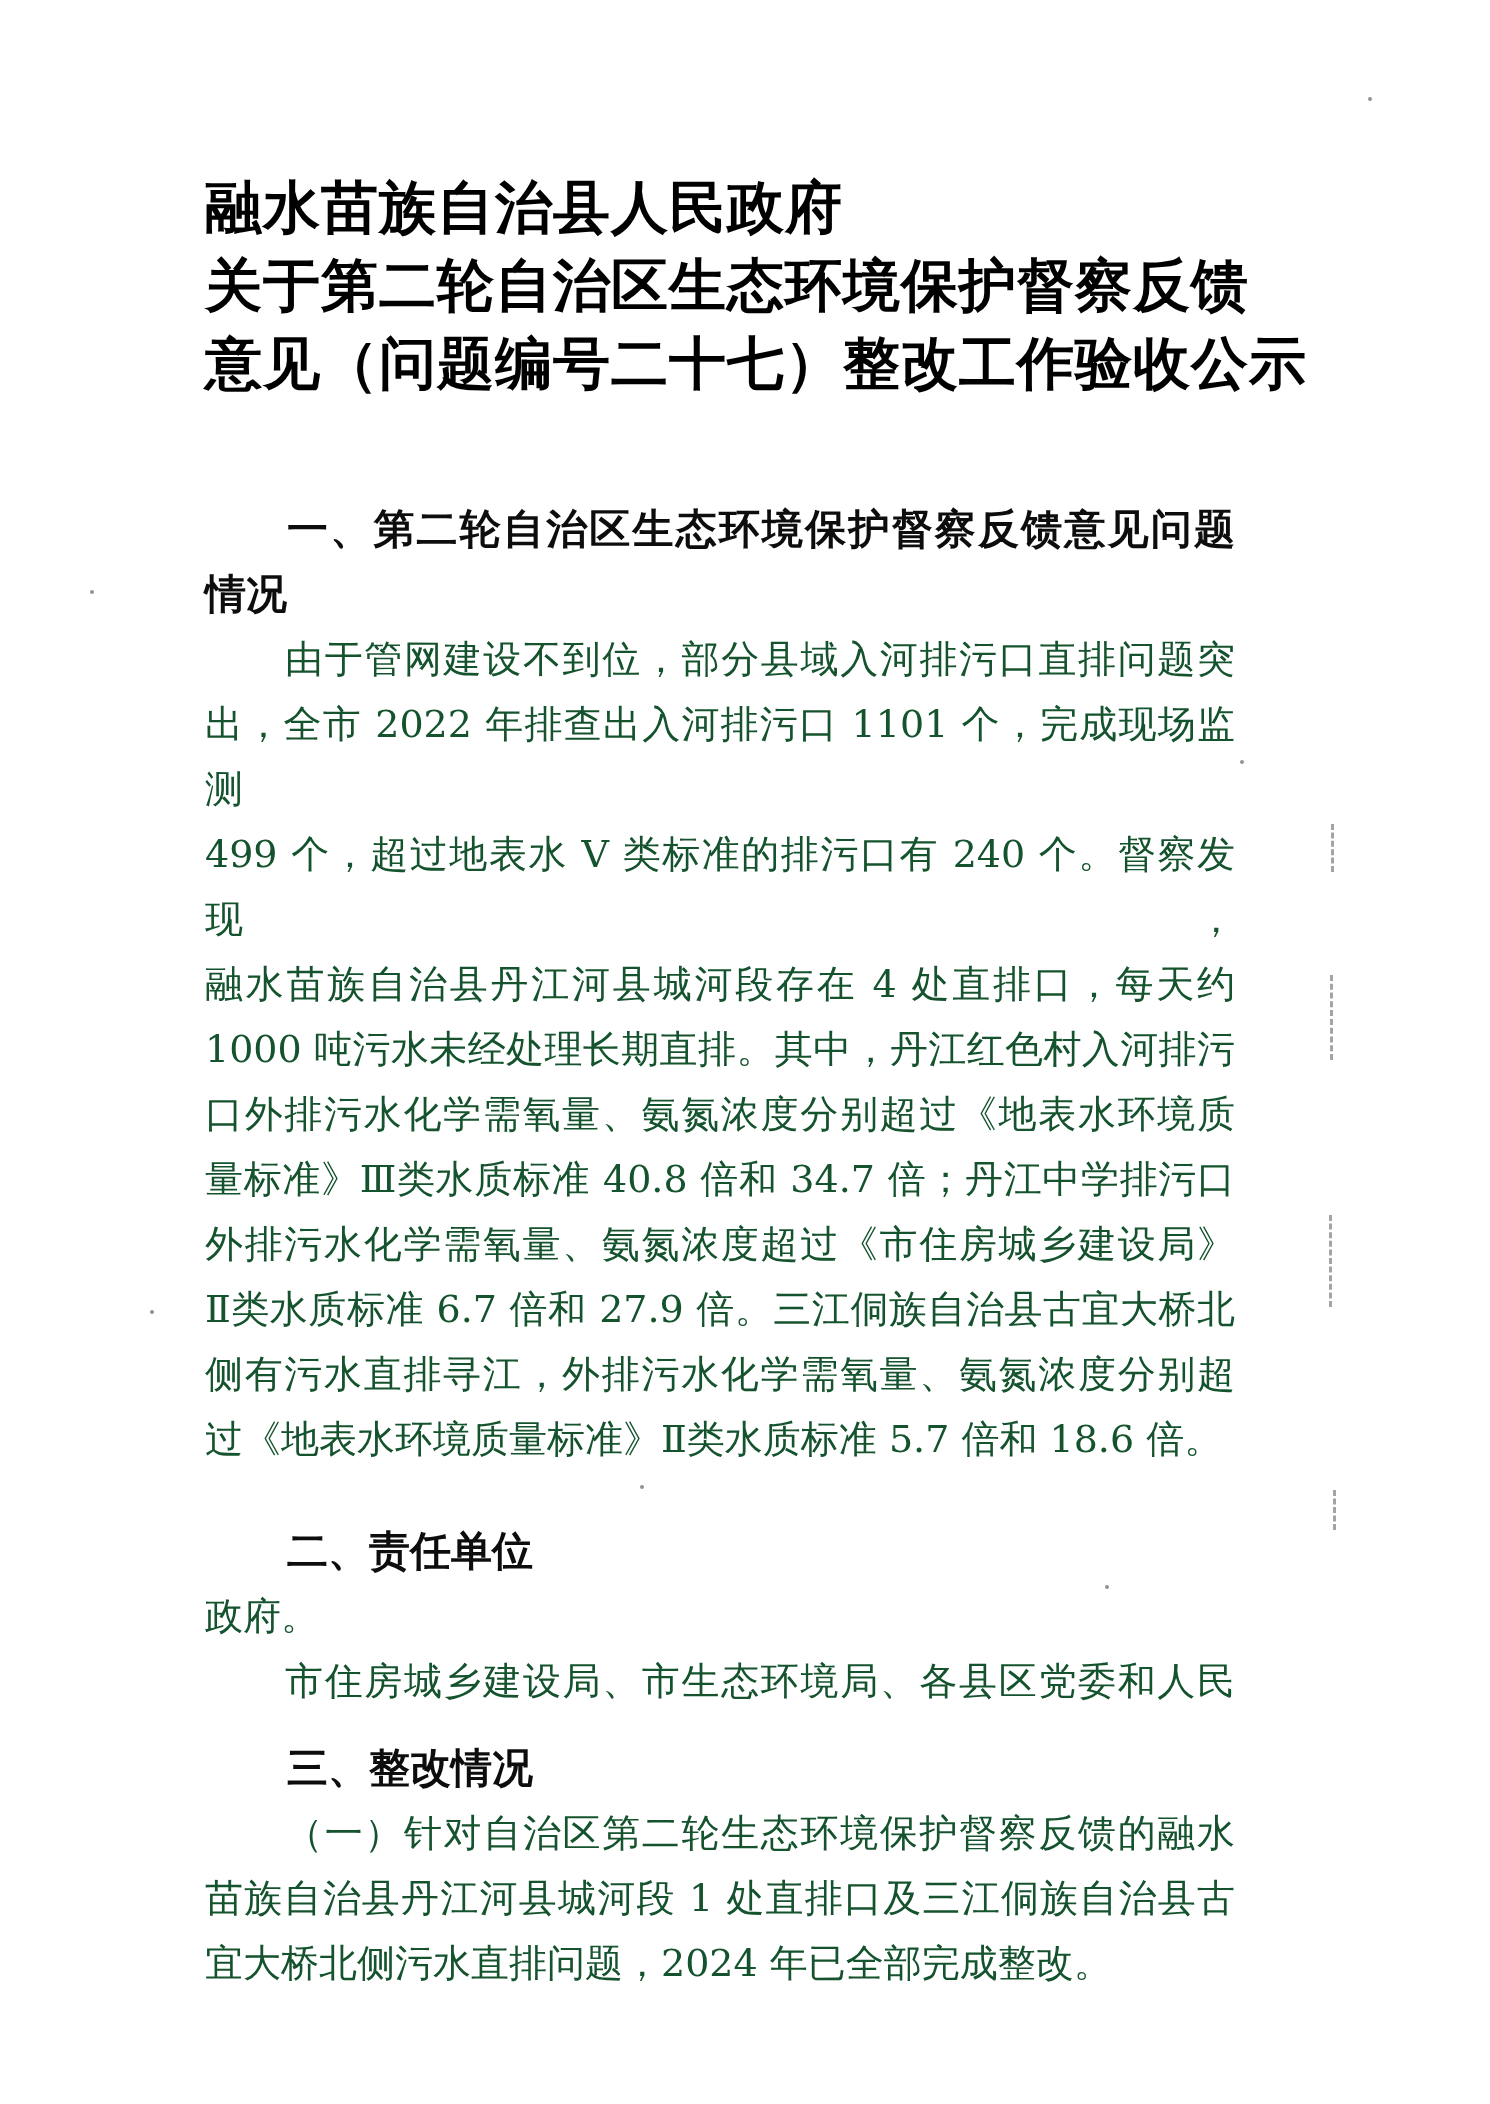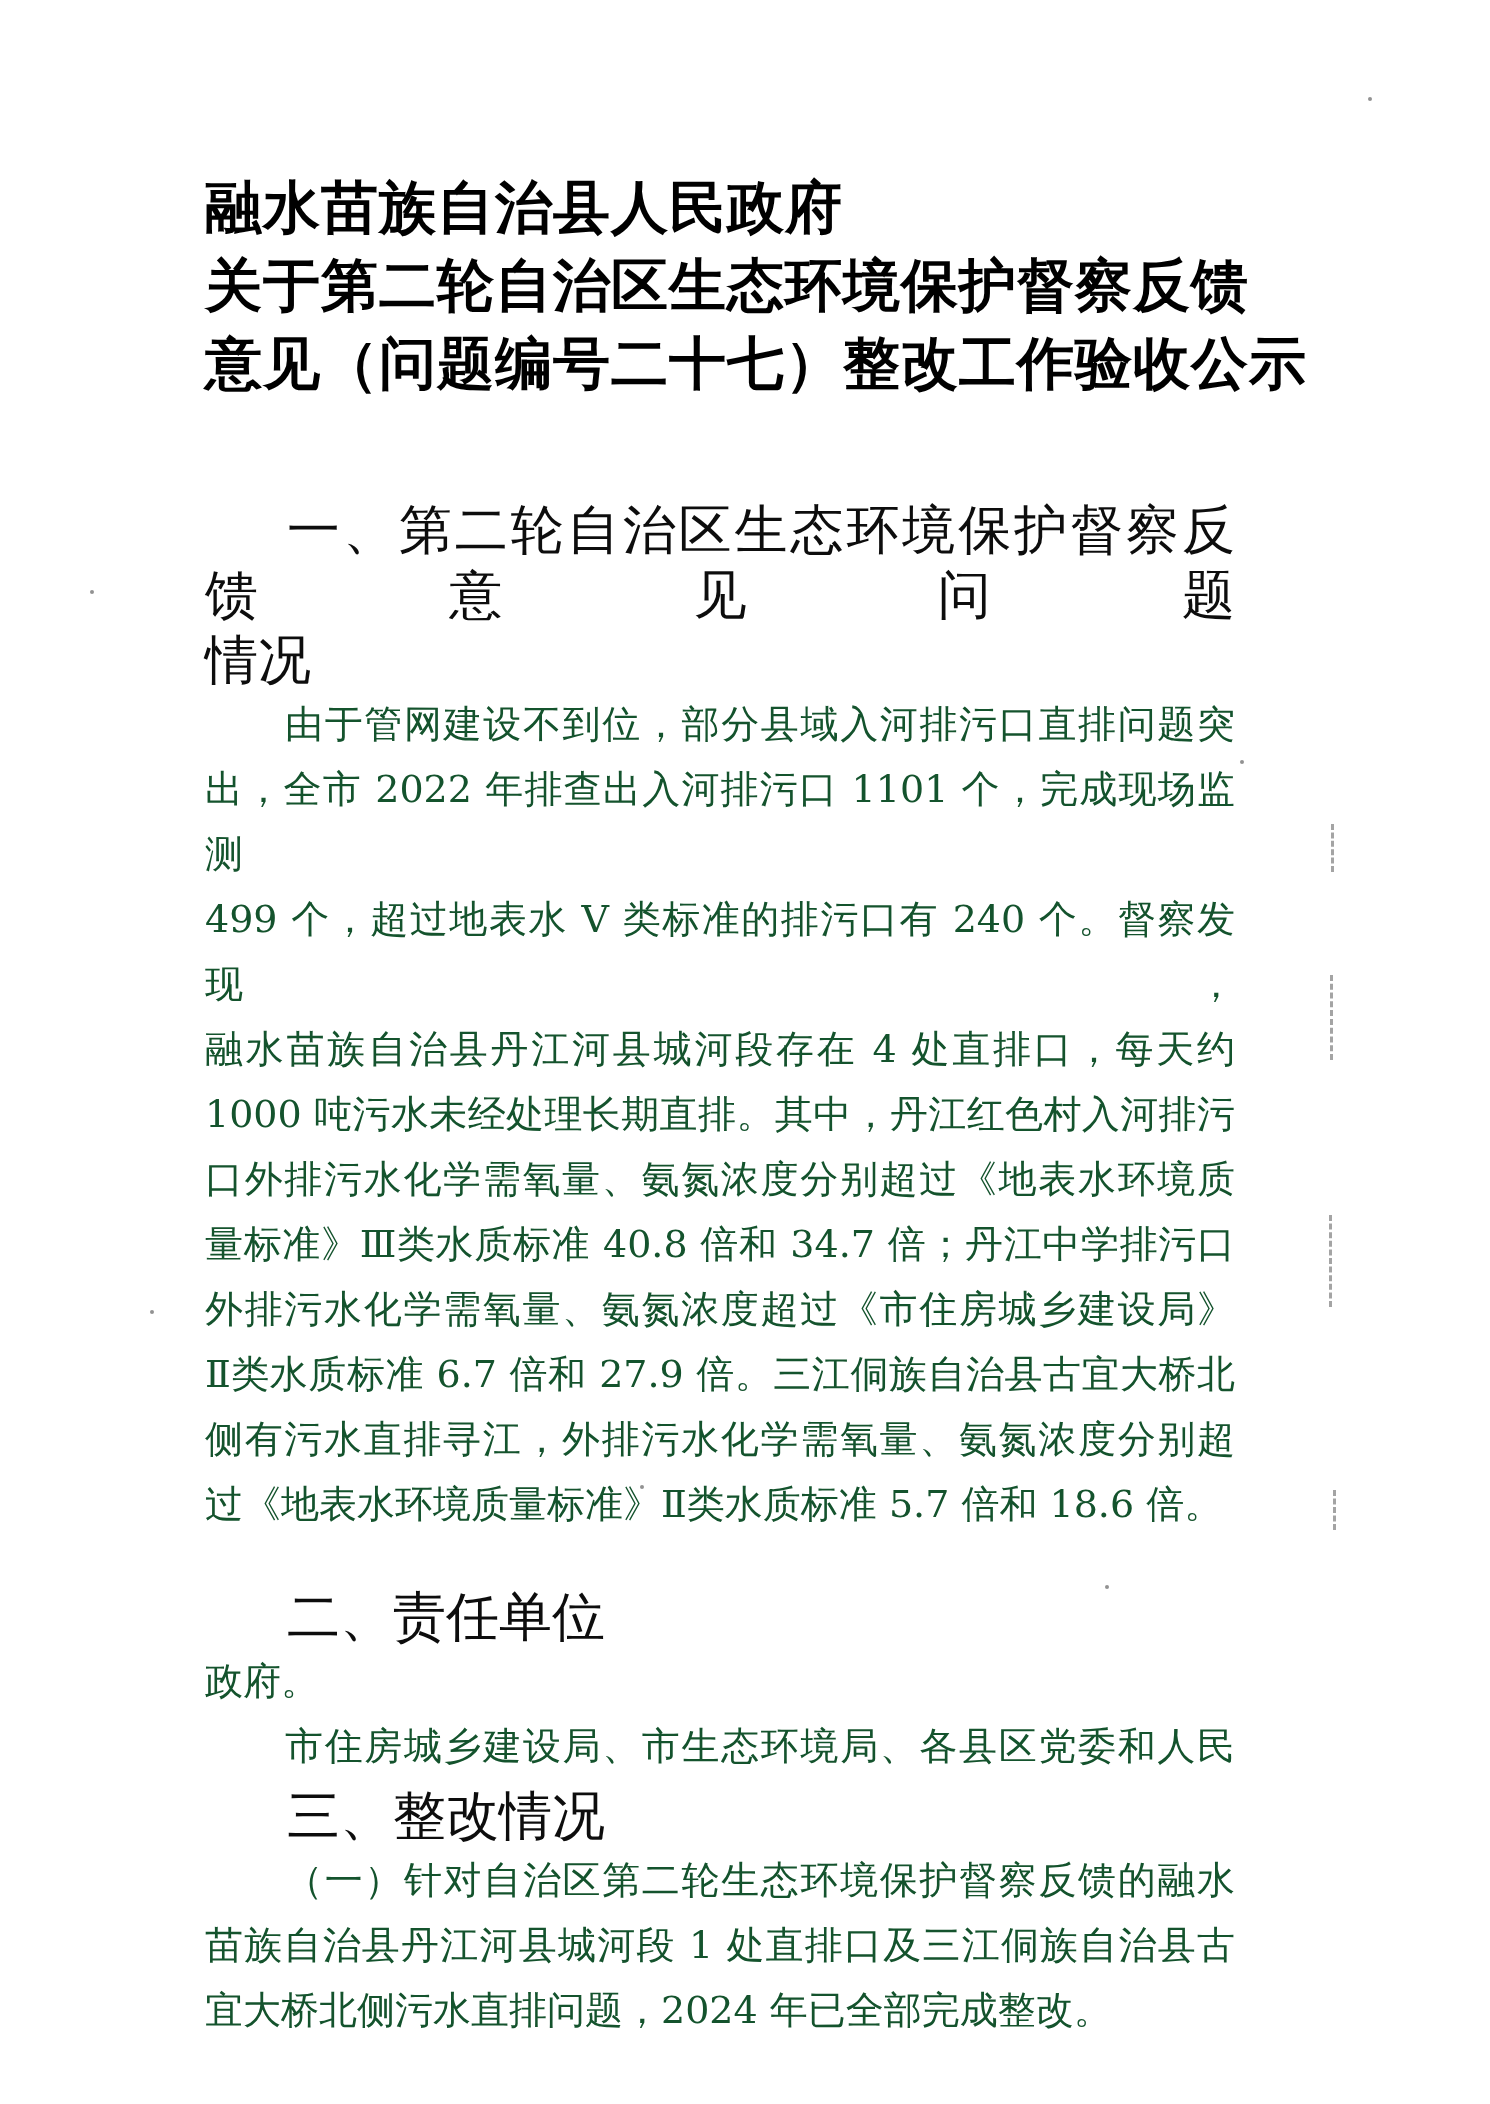--- a/index.html
+++ b/index.html
@@ -30,30 +30,30 @@
     font-size: 57px;
     line-height: 78px;
     text-align: left;
     color: #000000;
     letter-spacing: 1px;
     white-space: nowrap;
   }
   
   .heading-line {
     font-family: "DejaVu Sans", sans-serif;
-    font-weight: 400;
-    font-size: 53px;
+    font-weight: 700;
+    font-size: 41px;
     line-height: 65px;
     color: #0d0d0d;
     text-align: justify;
   }
   .heading-line.indent { text-indent: 82px; }
   .heading-line.jfull { text-align-last: justify; }
   .m-sec2 { margin-top: 47px; }
-  .m-sec3 { margin-top: 4px; }
+  .m-sec3 { margin-top: 22px; }
   
   .bline {
     font-size: 38px;
     line-height: 65px;
     color: #14532d;
     text-align: justify;
     text-align-last: justify;
   }
   .bline.indent { text-indent: 80px; }
   .bline.last { text-align-last: left; }

